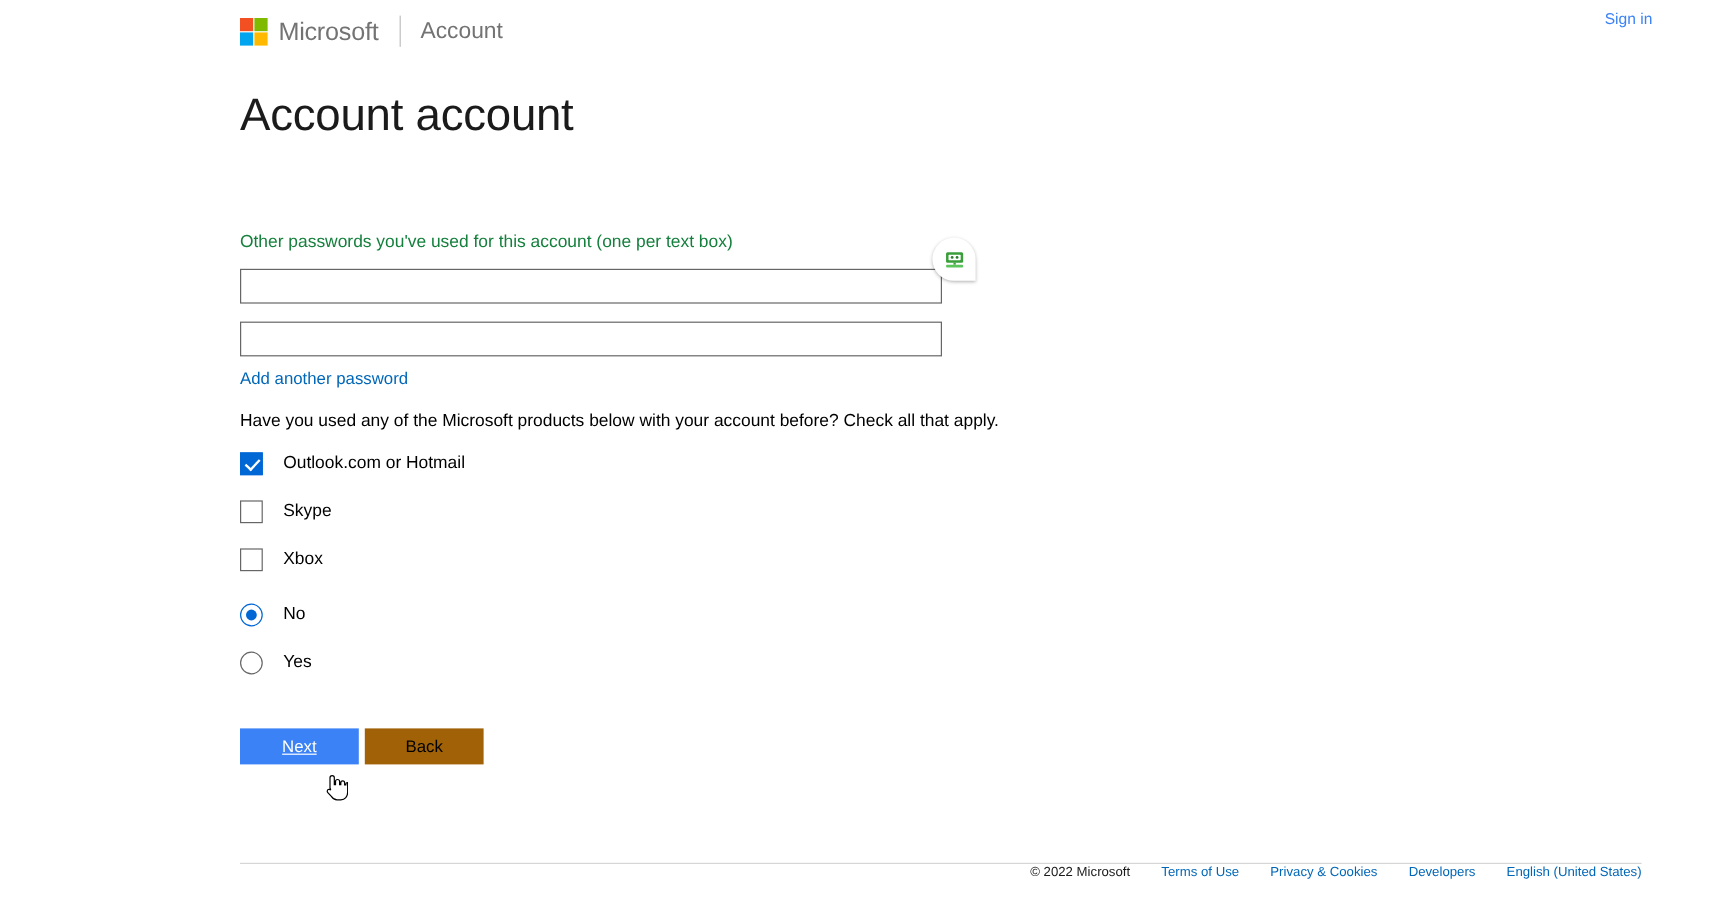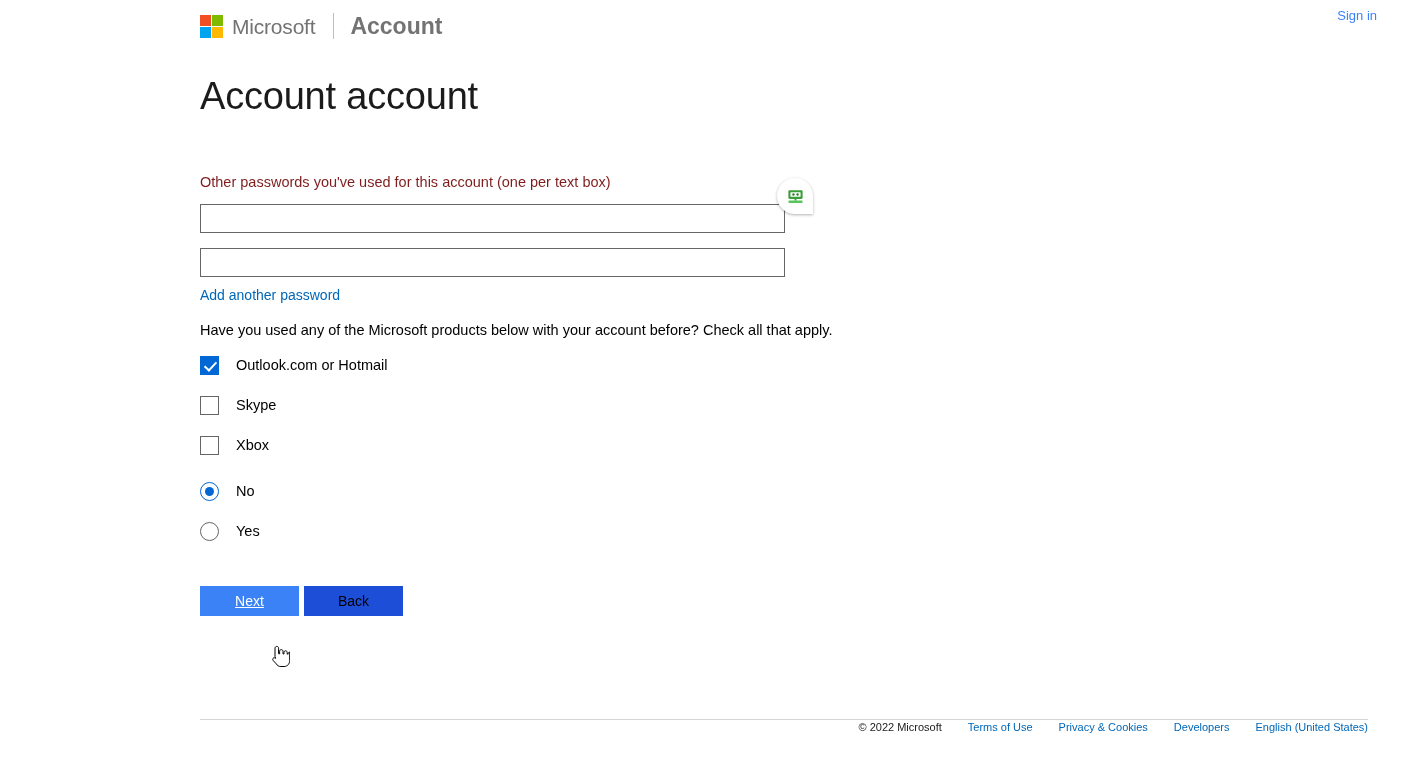--- a/index.html
+++ b/index.html
@@ -51,24 +51,24 @@
     line-height: 23px;
     font-weight: 400;
   }
   .brand-divider {
     width: 1px;
     height: 26px;
     background: #bfbfbf;
     margin: 0 16px 0 18px;
   }
   .brand-sub {
-    font-size: 23px;
+    font-size: 19px;
     color: #737373;
     line-height: 23px;
-    font-weight: 700;
+    font-weight: 400;
   }
   .signin-link {
     position: absolute;
     right: 47px;
     top: 8px;
     font-size: 13px;
     color: #3b82f6;
     text-decoration: none;
     cursor: pointer;
     text-align: right;
@@ -86,22 +86,22 @@
     font-weight: 300;
     color: #1b1b1b;
     margin: 0;
     padding: 0;
     line-height: 52px;
     letter-spacing: -0.2px;
   }
 
   .prompt {
     font-size: 14.5px;
-    color: #7f1d1d;
-    margin-top: 50px;
+    color: #15803d;
+    margin-top: 70px;
     line-height: 20px;
   }
 
   .pw-fields {
     margin-top: 12px;
     position: relative;
   }
   .pw-input {
     display: block;
     width: 585px;
@@ -235,21 +235,21 @@
     cursor: pointer;
     padding: 0;
     border-radius: 0;
   }
   .btn-primary {
     background: #3b82f6;
     color: #ffffff;
     text-decoration: underline;
   }
   .btn-secondary {
-    background: #1d4ed8;
+    background: #a16207;
     color: #000000;
     margin-left: 5px;
   }
 
   .cursor-hand {
     position: absolute;
     left: 268px;
     top: 643px;
     width: 22px;
     height: 26px;

